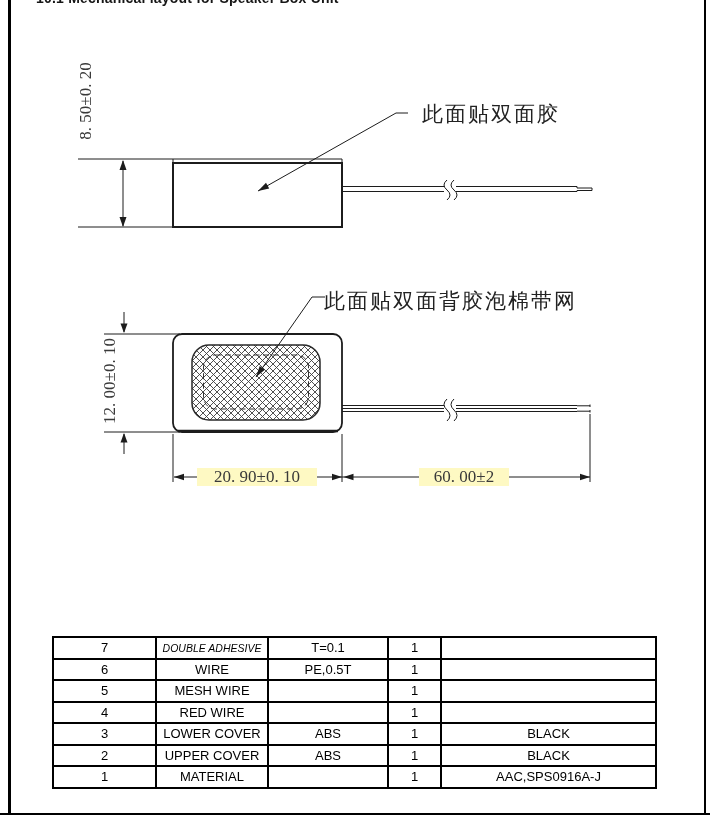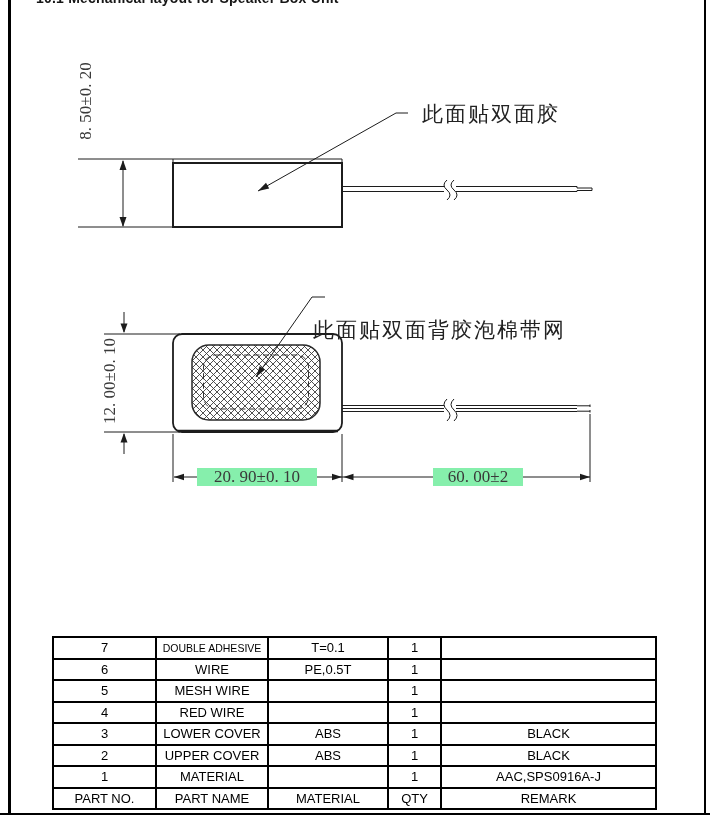--- a/index.html
+++ b/index.html
@@ -20,38 +20,38 @@
   }
 
   svg.linework { position:absolute; left:0; top:0; }
 
   .dim {
     position:absolute; color:#3a3a3a;
     font:17px "Liberation Serif", serif;
     white-space:nowrap; text-align:center; line-height:18px;
   }
   .dim-v { transform:rotate(-90deg); transform-origin:center center; }
-  .dim-onl { background:#86efac; padding:0 3px; }
+  .dim-onl { background:#fef9c3; padding:0 3px; }
 
   .cjk-label {
     position:absolute; color:#222;
     font:21px "DejaVu Sans", sans-serif;
     letter-spacing:2px; white-space:nowrap;
   }
 
   table.parts {
     position:absolute; left:52px; top:636px; width:603px;
     border-collapse:collapse; table-layout:fixed;
   }
   table.parts td {
     border:2px solid #000; text-align:center; vertical-align:middle;
     height:19.5px; font:13px "Liberation Sans", sans-serif; color:#000;
     overflow:hidden; white-space:nowrap; padding:0 2px;
   }
-  table.parts td.small { font-size:10.5px; }
+  table.parts td.small { font-size:10.5px;font-style:italic; }
 </style>
 </head>
 <body>
 
 <div class="page">
 
   <div class="title">10.1 Mechanical layout for Speaker Box Unit</div>
 
   <svg class="linework" width="710" height="825" viewBox="0 0 710 825" stroke="#1c1c1c" fill="none" stroke-width="1">
     <defs>
@@ -137,25 +137,25 @@
       <polygon points="590,477 580,473.8 580,480.2" fill="#1c1c1c" stroke="none"></polygon>
     </g>
   </svg>
 
   <div class="dim dim-v" style="left:31px; top:92px; width:110px;">8. 50±0. 20</div>
 
   <div class="cjk-label" style="left:422px; top:100px;">此面贴双面胶</div>
 
   <div class="dim dim-v" style="left:55px; top:372px; width:110px;">12. 00±0. 10</div>
 
-  <div class="cjk-label" style="left:313px; top:287px;margin-top:29px;">此面贴双面背胶泡棉带网</div>
+  <div class="cjk-label" style="left:324px; top:287px;">此面贴双面背胶泡棉带网</div>
 
   <div class="dim dim-onl" style="left:197px; top:468px; width:114px;">20. 90±0. 10</div>
 
-  <div class="dim dim-onl" style="left:433px; top:468px; width:84px;">60. 00±2</div>
+  <div class="dim dim-onl" style="left:419px; top:468px; width:84px;">60. 00±2</div>
 
   <table class="parts">
     <colgroup>
       <col style="width:103px">
         <col style="width:112px">
         <col style="width:120px">
       <col style="width:53px">
         <col style="width:215px">
     </colgroup>
     <tbody>
@@ -201,27 +201,20 @@
         <td>1</td>
         <td>BLACK</td>
       </tr>
       <tr>
         <td>1</td>
         <td>MATERIAL</td>
         <td></td>
         <td>1</td>
         <td>AAC,SPS0916A-J</td>
       </tr>
-      <tr>
-        <td>PART NO.</td>
-        <td>PART NAME</td>
-        <td>MATERIAL</td>
-        <td>QTY</td>
-        <td>REMARK</td>
-      </tr>
     </tbody>
   </table>
 
   <div class="frame frame-left"></div>
   <div class="frame frame-right"></div>
   <div class="frame frame-bottom"></div>
 
 </div>
 
 </body></html>

